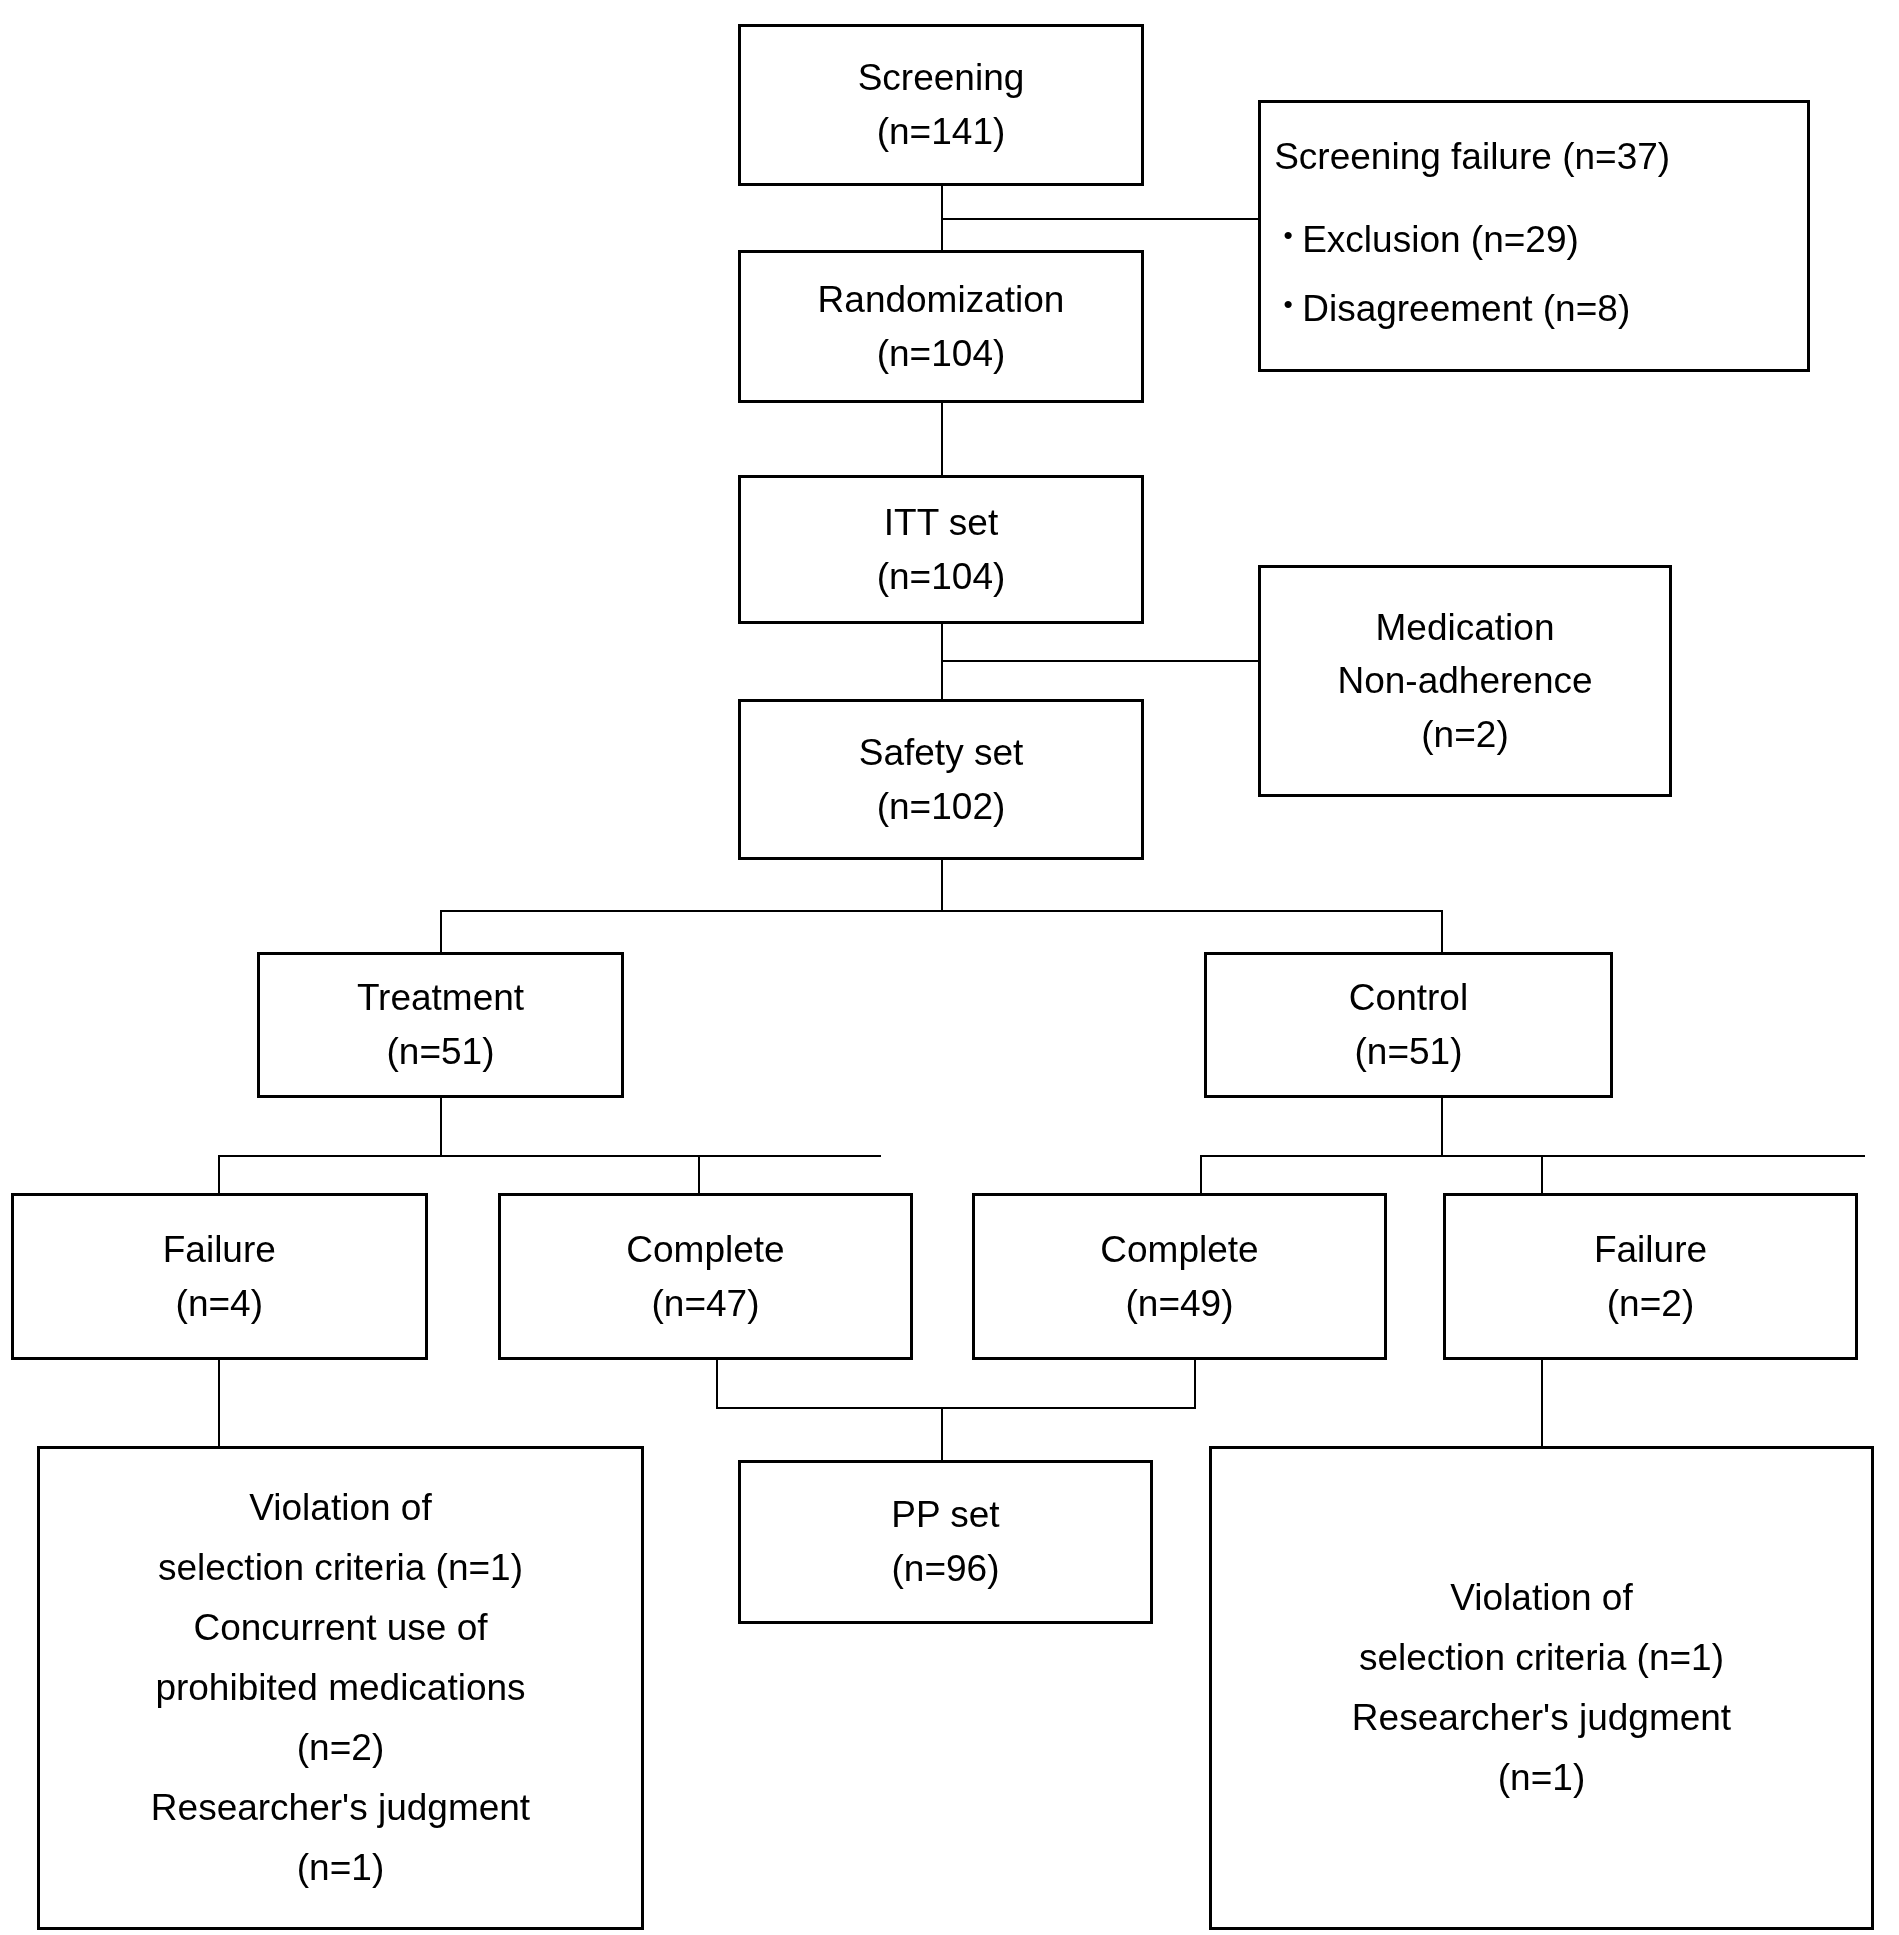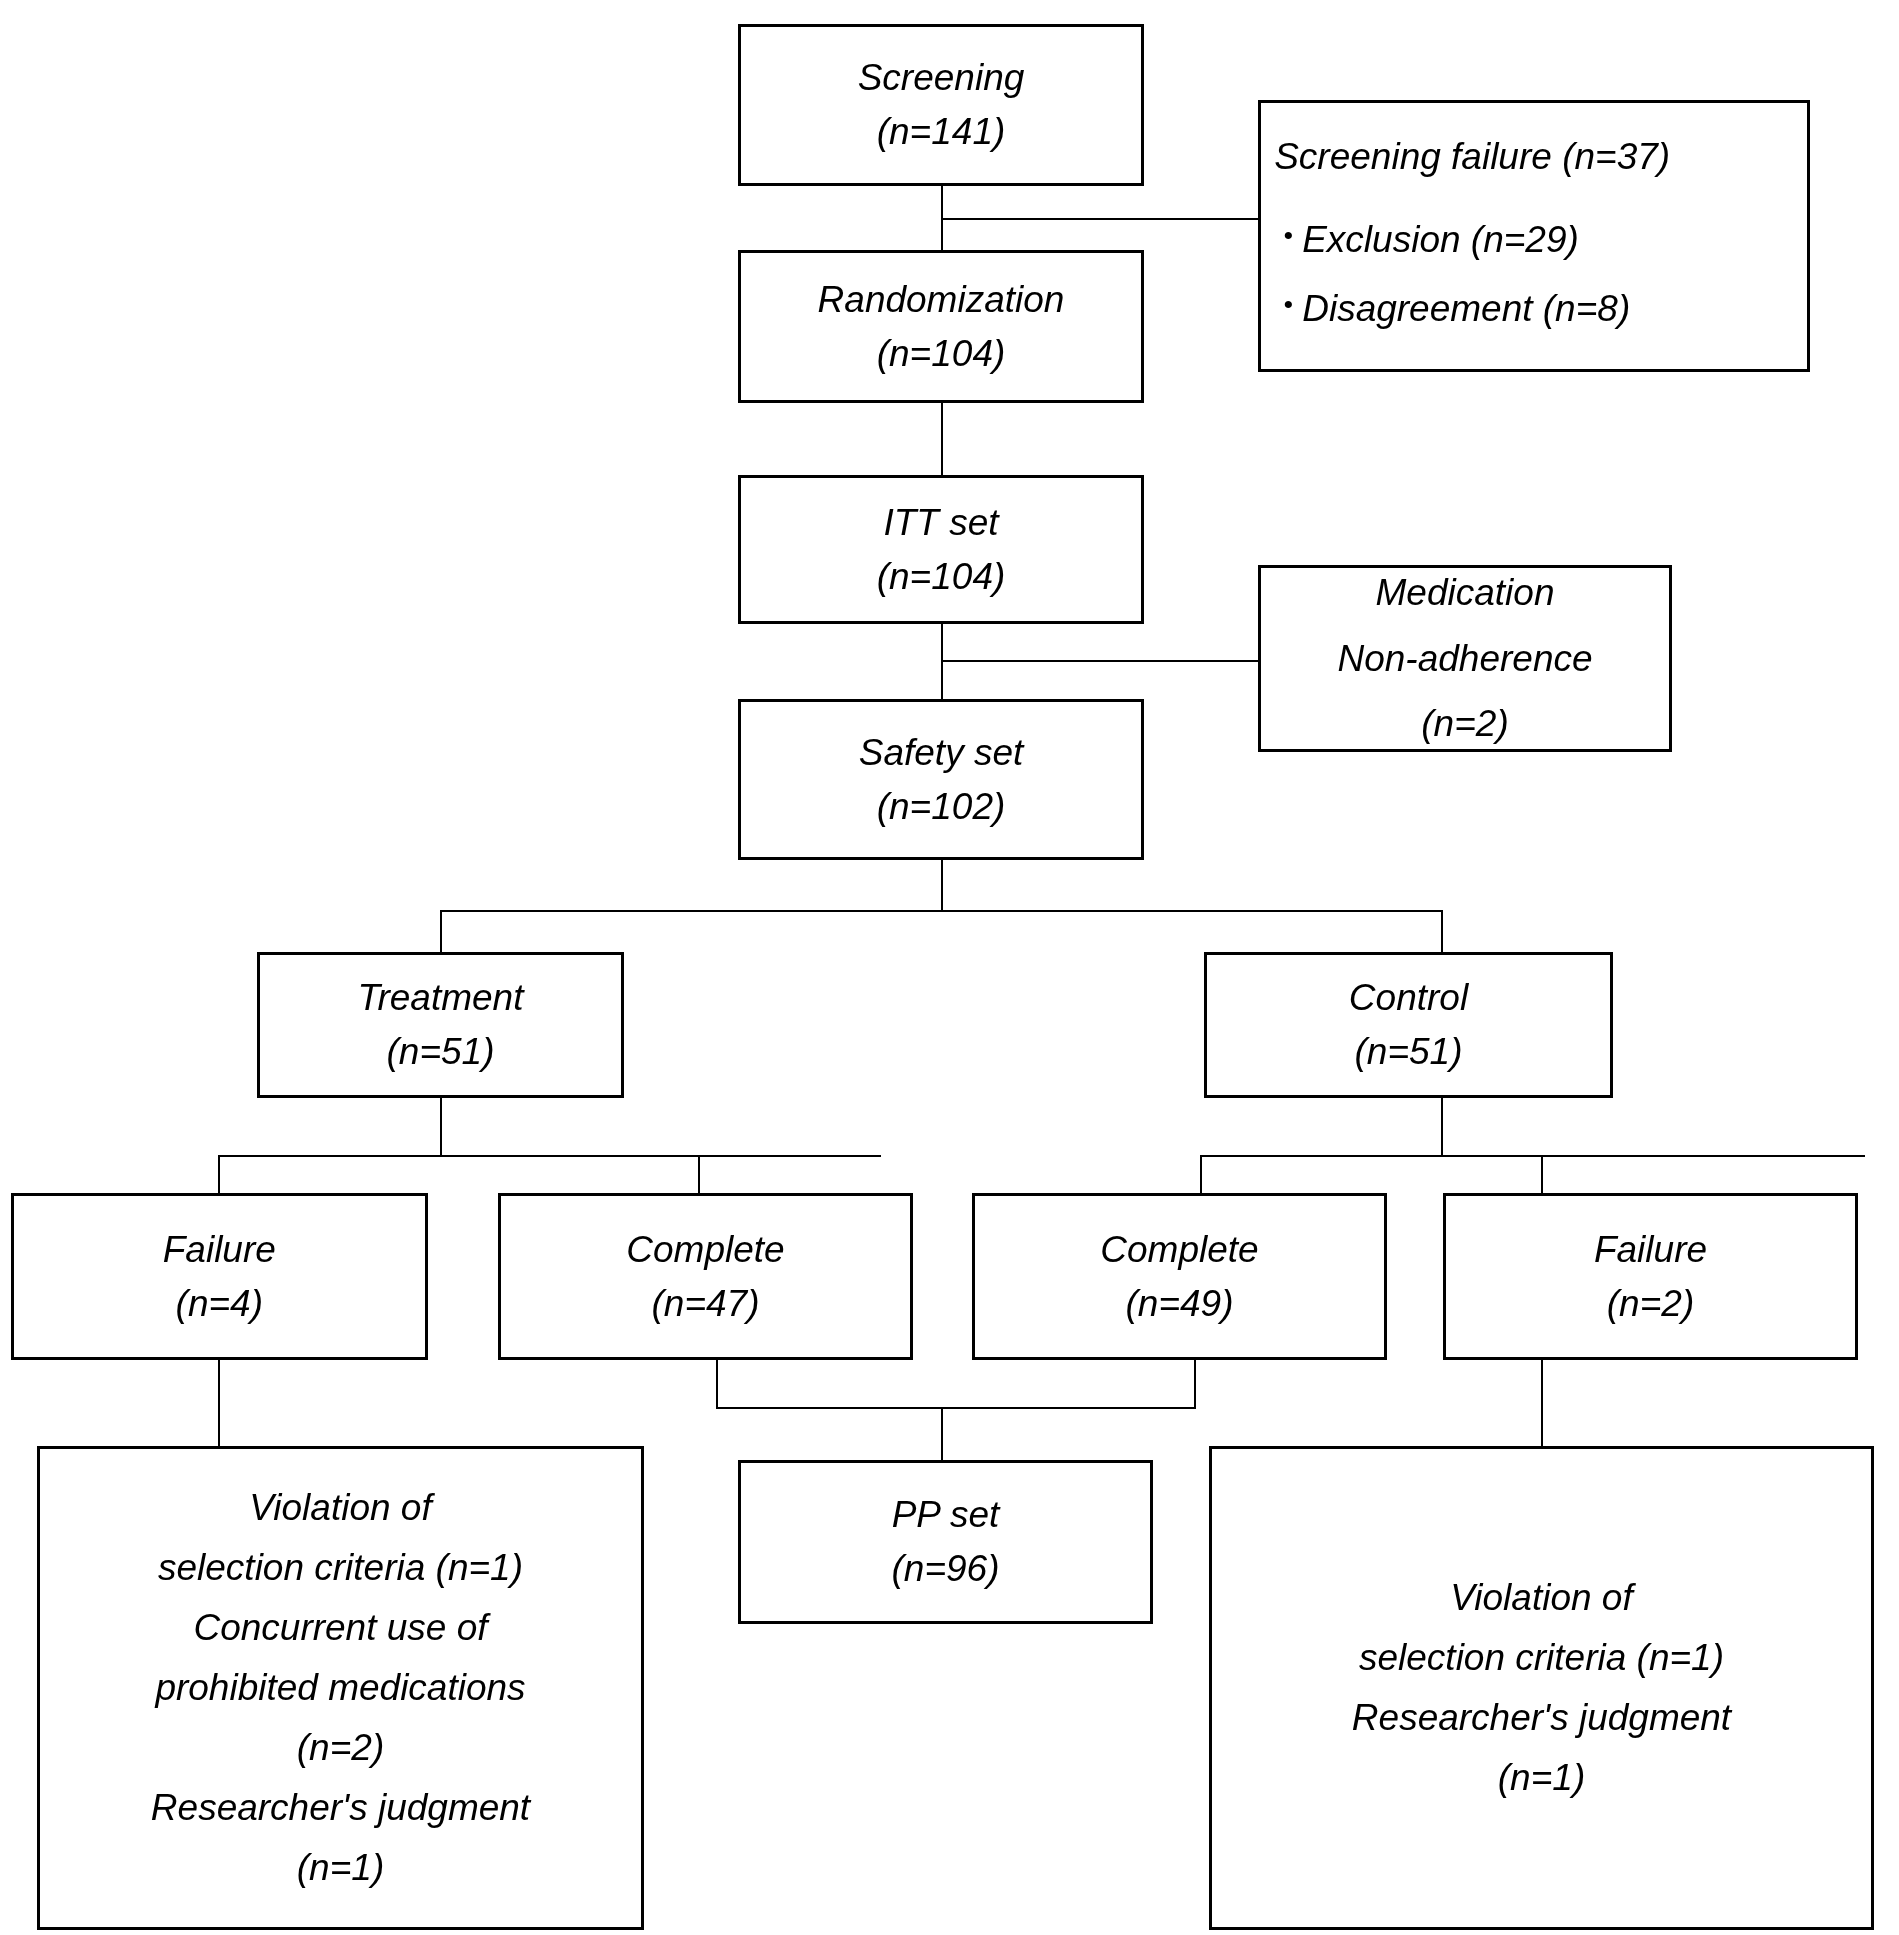--- a/index.html
+++ b/index.html
@@ -24,21 +24,20 @@
     display: flex;
     flex-direction: column;
     align-items: center;
     justify-content: center;
     text-align: center;
     color: #000000;
     font-size: 37px;
     line-height: 1.45;
     z-index: 5;
     padding: 3.6px 6px;
-    font-style: italic;
   }
   .node .line { display: block; white-space: nowrap; }
   .node.bullets {
     align-items: stretch;
     justify-content: center;
     padding: 6px 13.2px;
     gap: 6px;
   }
   .node.bullets .headline {
     display: block;
@@ -138,21 +137,21 @@
   <div class="node" style="left:738px; top:250px; width:406px; height:153px;">
     <span class="line">Randomization</span>
     <span class="line">(n=104)</span>
   </div>
 
   <div class="node" style="left:738px; top:475px; width:406px; height:149px;">
     <span class="line">ITT set</span>
     <span class="line">(n=104)</span>
   </div>
 
-  <div class="node" style="left:1258px; top:565px; width:414px; height:187px;gap:12px;">
+  <div class="node" style="left:1258px; top:565px; width:414px; height:232px;">
     <span class="line">Medication</span>
     <span class="line">Non-adherence</span>
     <span class="line">(n=2)</span>
   </div>
 
   <div class="node" style="left:738px; top:699px; width:406px; height:161px;">
     <span class="line">Safety set</span>
     <span class="line">(n=102)</span>
   </div>
 

